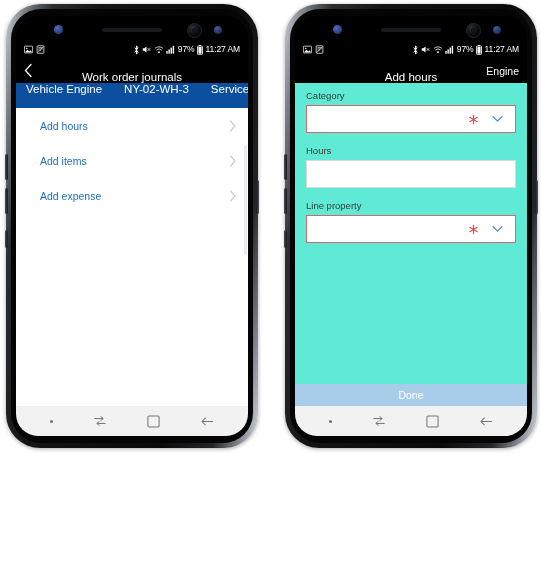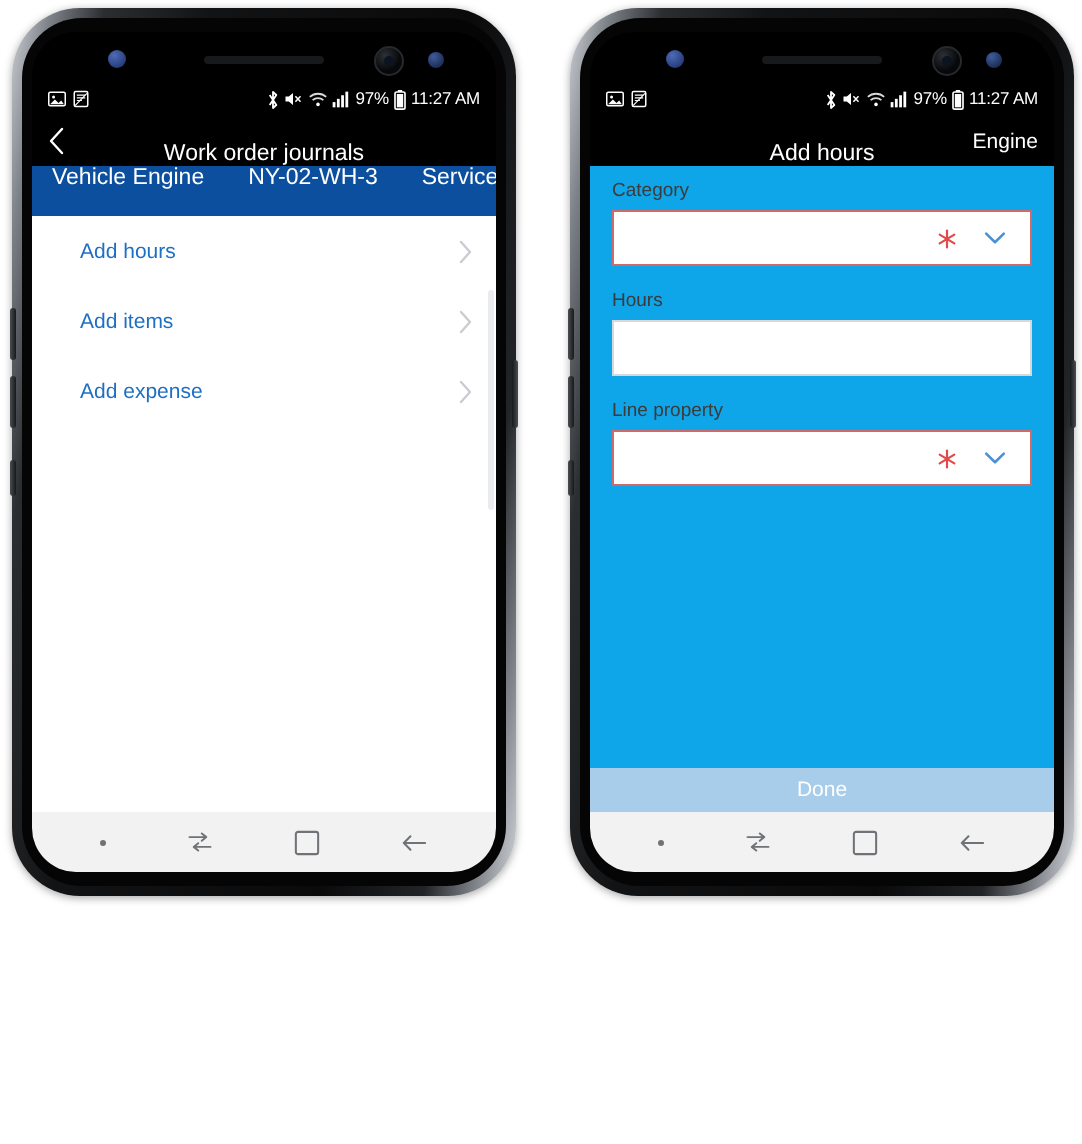--- a/index.html
+++ b/index.html
@@ -67,21 +67,21 @@
       gap:22px;padding:0 10px;font-size:11.5px;white-space:nowrap;overflow:hidden;}
   .list{background:#fff;}
   .list-item{height:35px;display:flex;align-items:center;padding:0 24px;
       color:#1d6fc4;font-size:10.5px;position:relative;}
   .list-item .chev{position:absolute;right:11px;top:50%;transform:translateY(-50%);
       color:#c9ccd1;}
   .scrolltrack{position:absolute;right:1px;top:62px;width:3px;height:110px;
       background:#e9ebef;border-radius:2px;}
 
   
-  .form{position:absolute;left:0;right:0;top:42px;bottom:30px;background:#0ea5e9;
+  .form{position:absolute;left:0;right:0;top:42px;bottom:30px;background:#5eead4;
       padding:7px 11px 0 11px;box-sizing:border-box;}
   .fld{margin-bottom:12px;}
   .flabel{font-size:9.5px;color:#3b3b3b;margin-bottom:4px;}
   .finput{height:28px;border:1px solid #d6d8dc;background:#fff;box-sizing:border-box;
       display:flex;align-items:center;justify-content:flex-end;gap:13px;padding-right:12px;}
   .finput.req{border:1px solid #cf6a6a;}
   .doneblock{position:absolute;left:0;right:0;bottom:0;}
   .donebar{height:22px;background:#a7cdeb;color:#fff;display:flex;align-items:center;
       justify-content:center;font-size:10.5px;}
 

